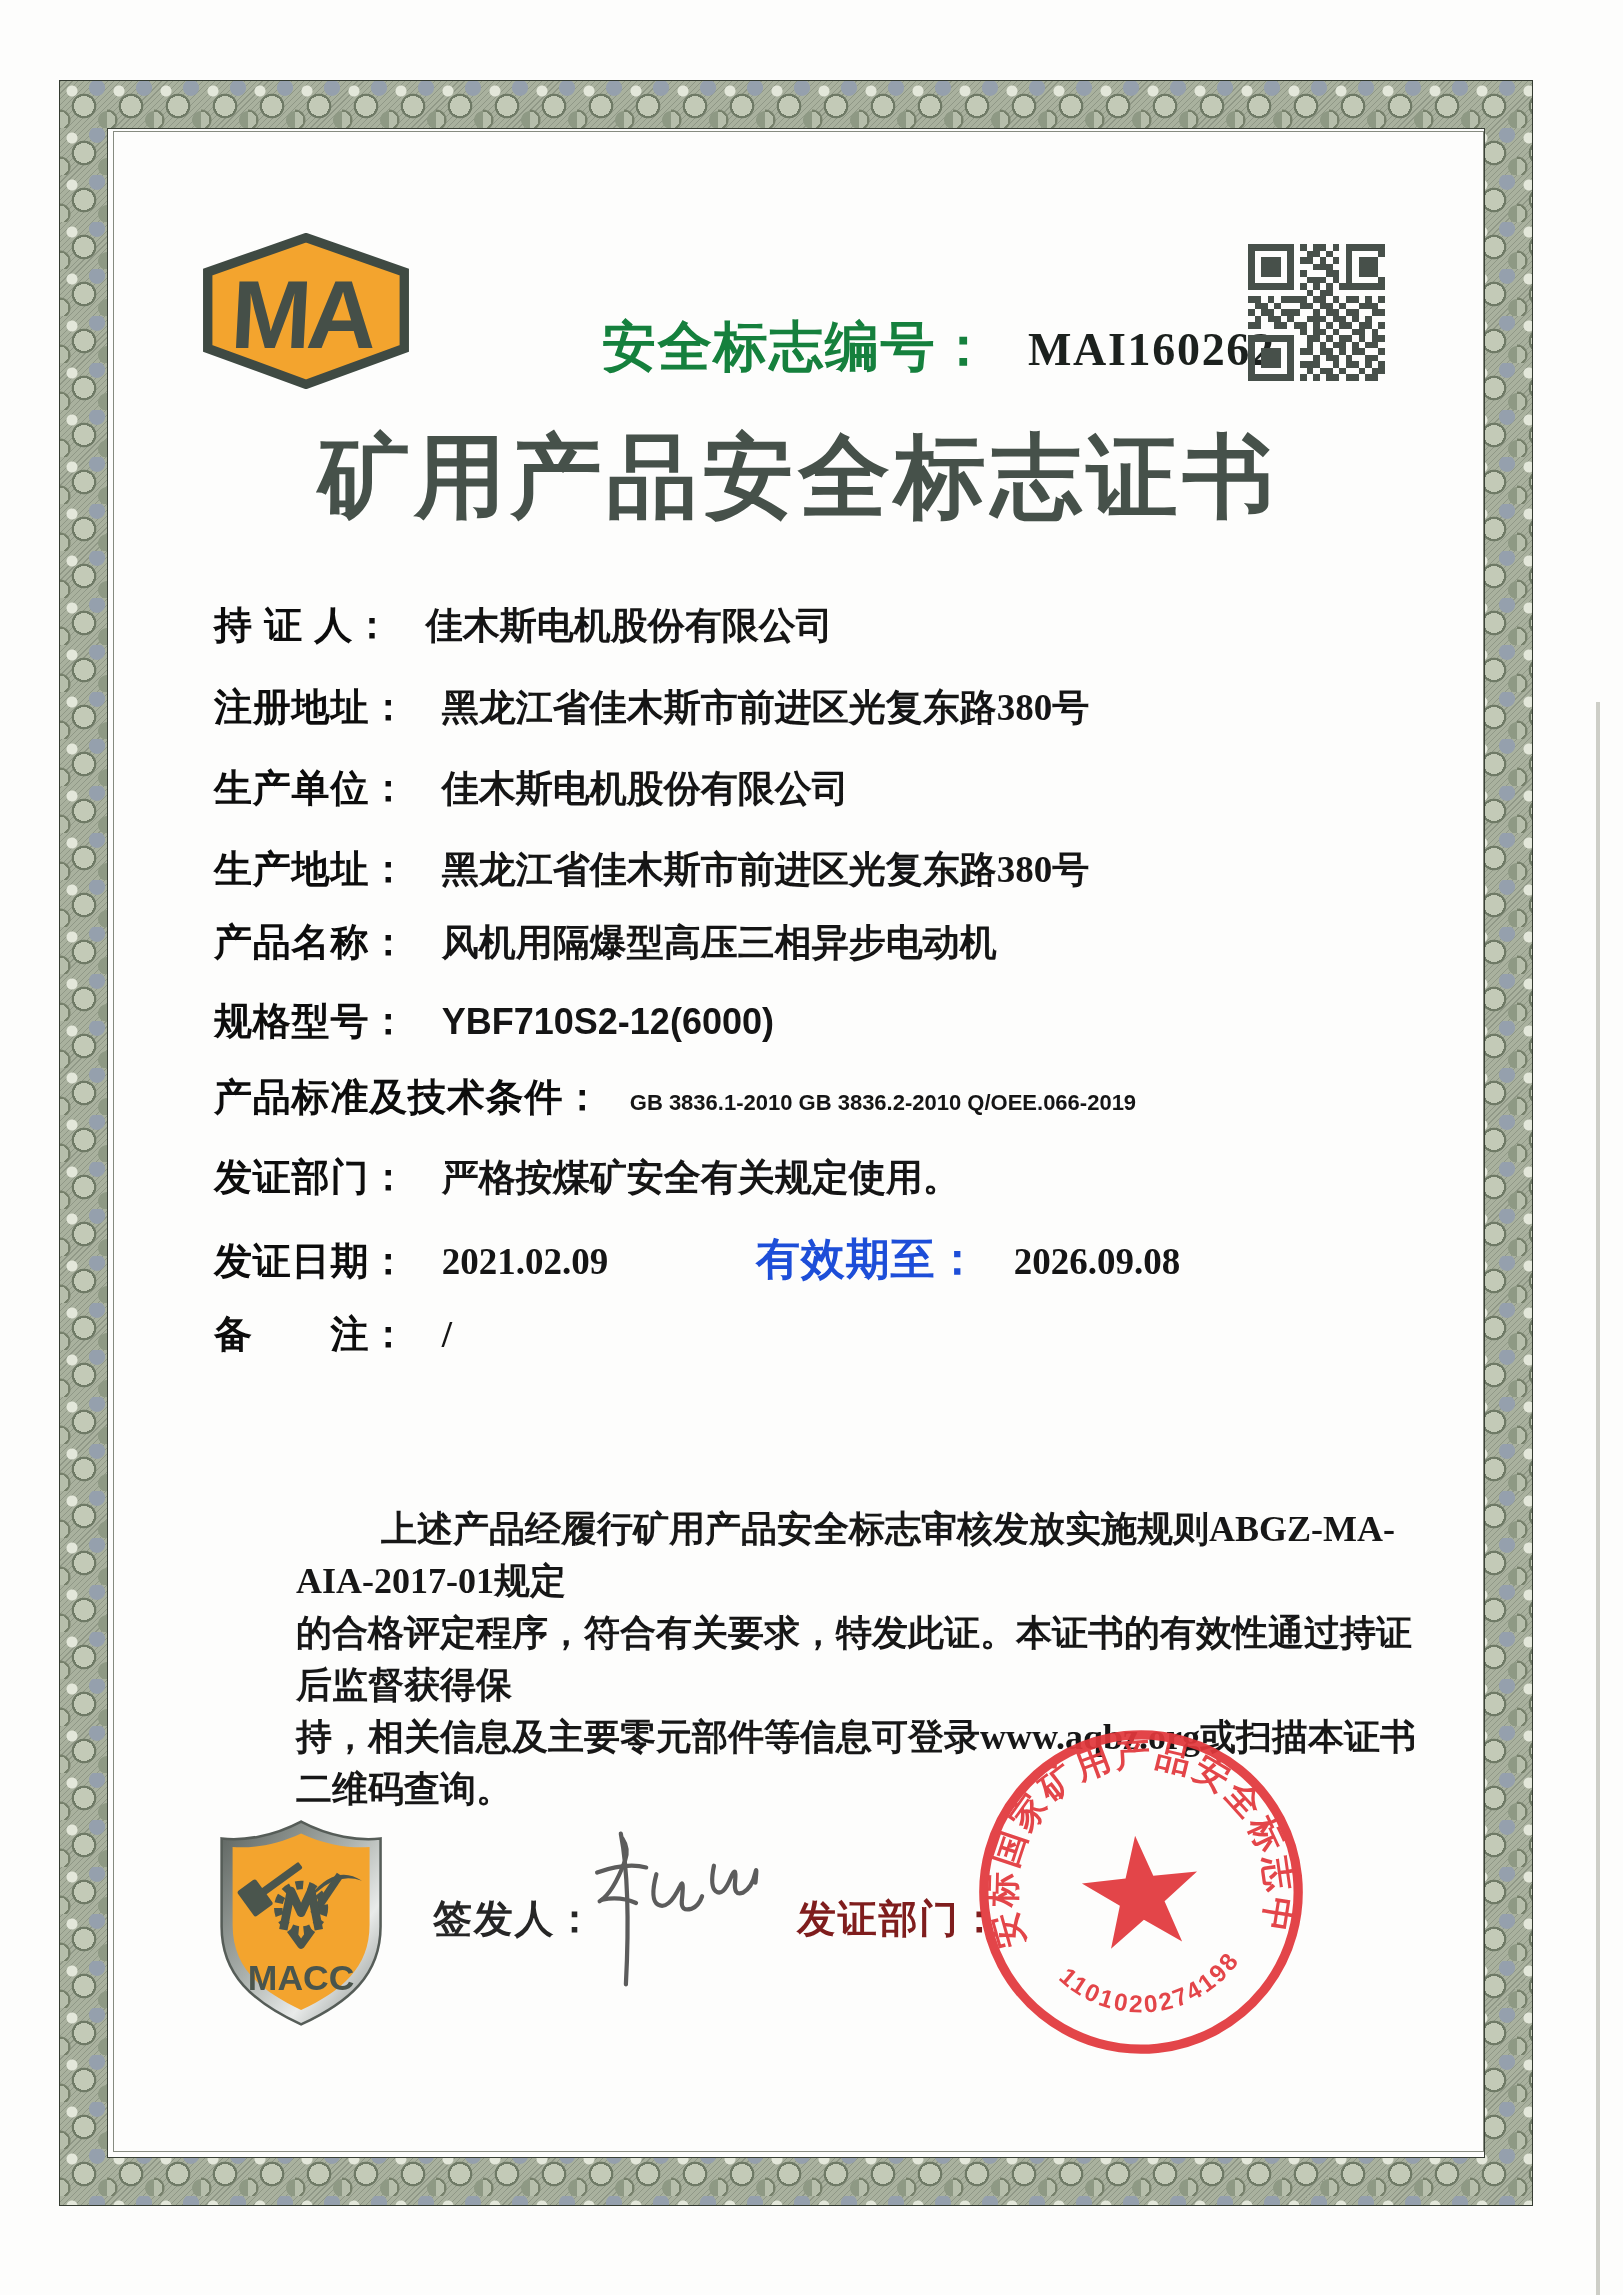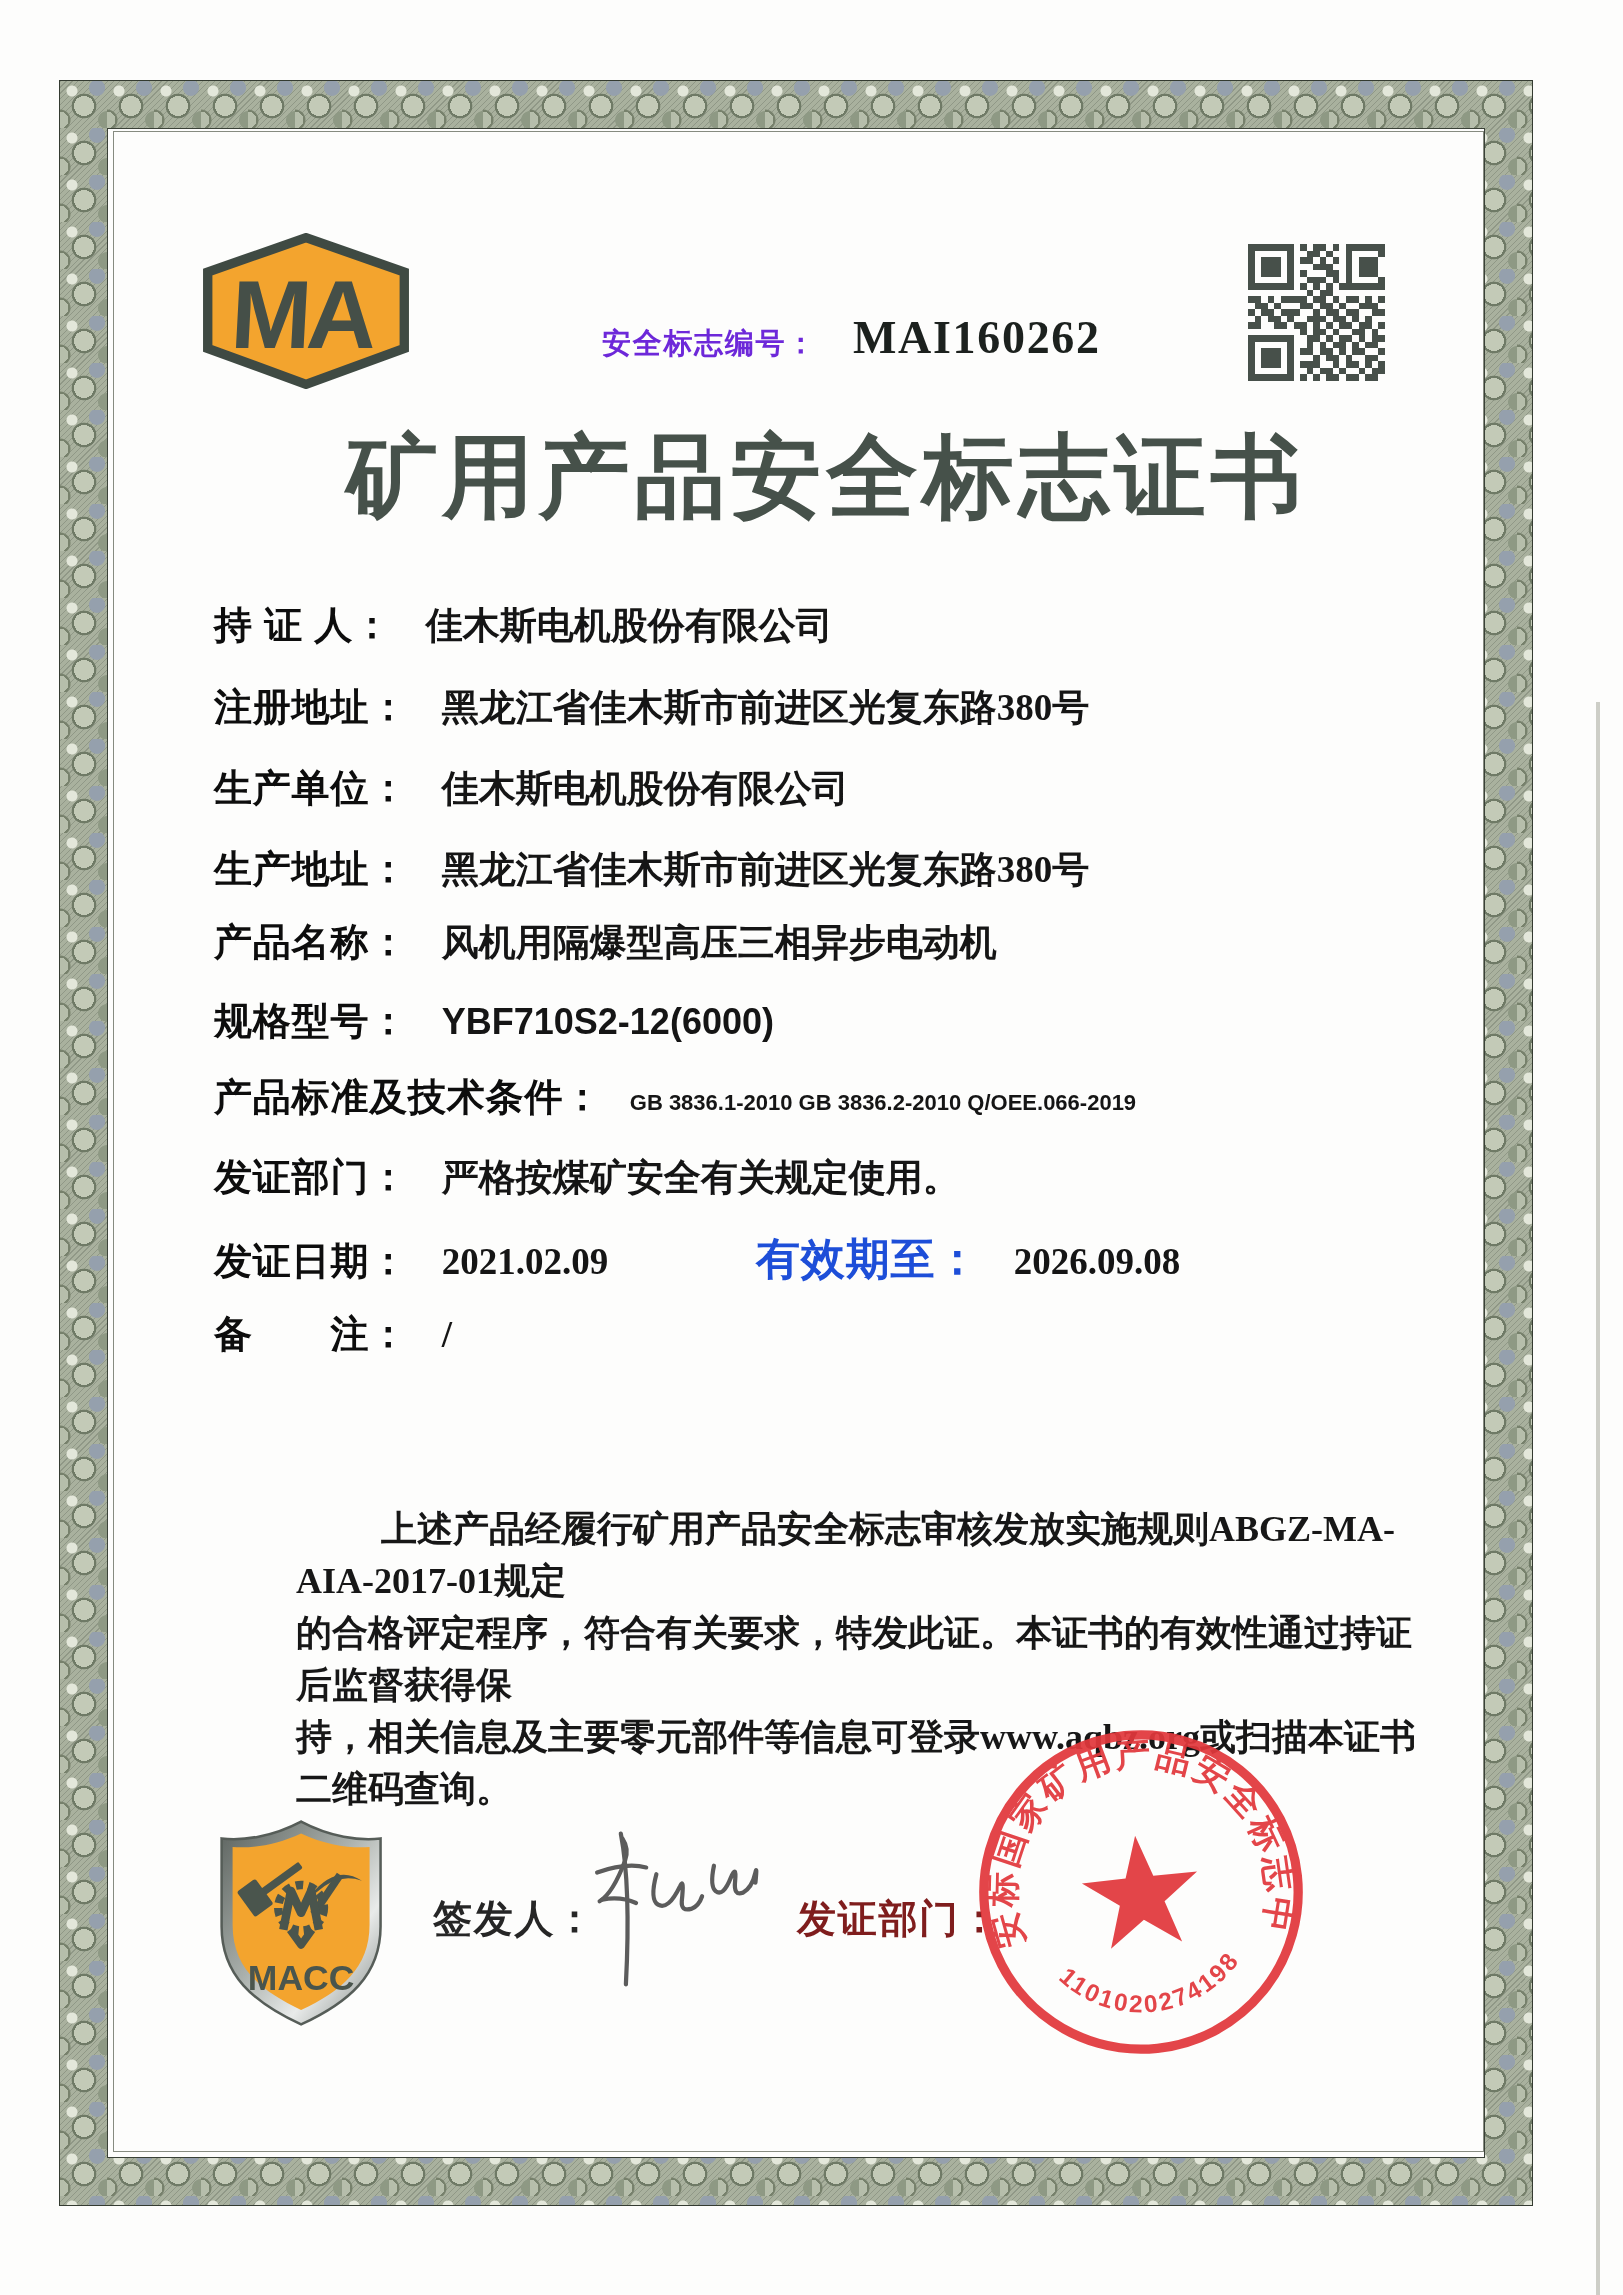--- a/index.html
+++ b/index.html
@@ -18,31 +18,31 @@
     background-size:47px 47px,47px 47px,47px 47px,47px 47px,47px 47px,auto;
     border:1.7px solid #343b31;box-sizing:border-box;}
   .frame-band-inner{position:absolute;inset:47px;background:#fdfdfc;border:0.8px solid #3a4137;}
   .inner-line{position:absolute;left:113px;top:131px;width:1371px;height:2021px;
     border:1.7px solid #868b80;box-sizing:border-box;}
   .scan-line-right{position:absolute;left:1596px;top:702px;width:4.2px;height:1594px;background:#cdcec7;}
 
   
   .ma-logo{position:absolute;left:194px;top:233px;width:224px;height:156px;}
   .cert-no{position:absolute;left:602px;top:311px;white-space:nowrap;}
-  .cert-no .lbl{font-size:29px;font-weight:900;color:#6d28d9;letter-spacing:1.7px;}
+  .cert-no .lbl{font-size:54px;font-weight:900;color:#15803d;letter-spacing:1.7px;}
   .cert-no .val{font-size:46px;font-family:"Liberation Serif","DejaVu Serif",serif;
     font-weight:600;color:#1c211e;letter-spacing:1.7px;margin-left:36px;}
   .qr{position:absolute;left:1248px;top:244px;width:137px;height:137px;
     display:grid;grid-template-columns:repeat(21,1fr);grid-template-rows:repeat(21,1fr);}
   .qr div{width:100%;height:100%;}
   .qr .b{background:#47504a;}
 
   .title{position:absolute;left:113px;top:416px;width:1371px;text-align:center;
     font-family:"Liberation Serif","DejaVu Serif",serif;font-weight:900;
-    font-size:91px;color:#46514a;letter-spacing:5px;white-space:nowrap;padding-left:28px;}
+    font-size:91px;color:#46514a;letter-spacing:5px;white-space:nowrap;}
 
   
   .row{position:absolute;left:214px;white-space:nowrap;}
   .row .lbl{font-size:38px;font-weight:900;color:#0d0d0d;letter-spacing:0.8px;}
   .row .val{font-size:37px;font-family:"Liberation Serif","DejaVu Serif",serif;
     font-weight:600;color:#151515;margin-left:30px;}
   .row .val.mono{font-family:"Liberation Sans","DejaVu Sans",sans-serif;font-weight:800;
     font-size:36px;letter-spacing:0;}
   .row .lbl2{font-size:44px;font-weight:700;color:#1d4ed8;margin-left:144px;letter-spacing:0.8px;}
 

